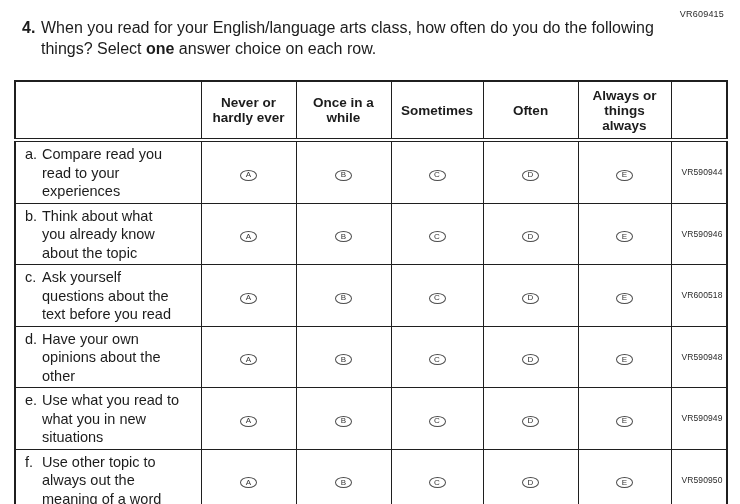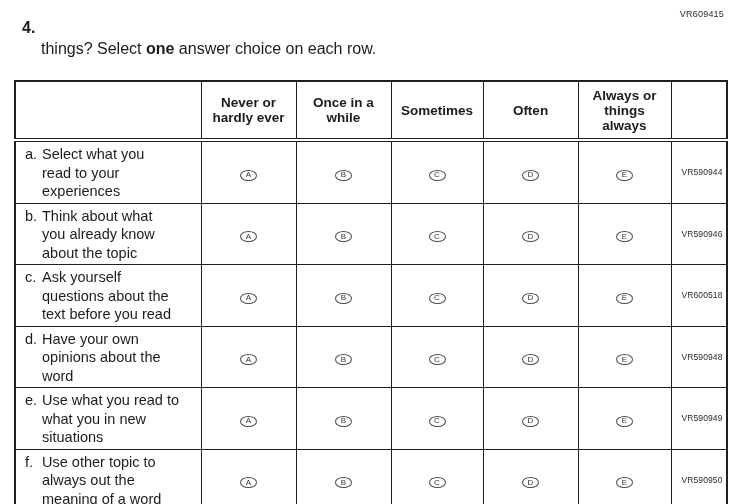--- a/index.html
+++ b/index.html
@@ -95,21 +95,21 @@
 </style>
 </head>
 <body>
 
 <div class="sheet">
 
   <div class="form-code-top">VR609415</div>
 
   <div class="question">
     <span class="qnum">4.</span>
-    <span class="qtext"><br><span>things? Select </span><span class="bold">one</span><span> answer choice on each row.</span></span>
+    <span class="qtext"><span>When you read for your English/language arts class, how often do you do the following</span><br><span>things? Select </span><span class="bold">one</span><span> answer choice on each row.</span></span>
   </div>
 
   <table class="grid" id="qtable">
     <colgroup>
       <col style="width:186px">
       <col style="width:95px">
       <col style="width:95px">
       <col style="width:92px">
       <col style="width:95px">
       <col style="width:93px">
@@ -139,21 +139,21 @@
           </th>
           <th></th>
         </tr>
       </thead>
     <tbody>
         <tr>
           <td class="stem">
             <div class="stem-inner">
               <span class="row-letter">a.</span>
               <div class="stem-lines">
-                <div>Select what you</div>
+                <div>Compare read you</div>
                 <div>read to your</div>
                 <div>experiences</div>
               </div>
             </div>
           </td>
           <td class="opt"><span class="bubble">A</span></td>
           <td class="opt"><span class="bubble">B</span></td>
           <td class="opt"><span class="bubble">C</span></td>
           <td class="opt"><span class="bubble">D</span></td>
           <td class="opt"><span class="bubble">E</span></td>
@@ -195,21 +195,21 @@
           <td class="opt"><span class="bubble">E</span></td>
           <td class="vr">VR600518</td>
         </tr>
         <tr>
           <td class="stem">
             <div class="stem-inner">
               <span class="row-letter">d.</span>
               <div class="stem-lines">
                 <div>Have your own</div>
                 <div>opinions about the</div>
-                <div>word</div>
+                <div>other</div>
               </div>
             </div>
           </td>
           <td class="opt"><span class="bubble">A</span></td>
           <td class="opt"><span class="bubble">B</span></td>
           <td class="opt"><span class="bubble">C</span></td>
           <td class="opt"><span class="bubble">D</span></td>
           <td class="opt"><span class="bubble">E</span></td>
           <td class="vr">VR590948</td>
         </tr>

